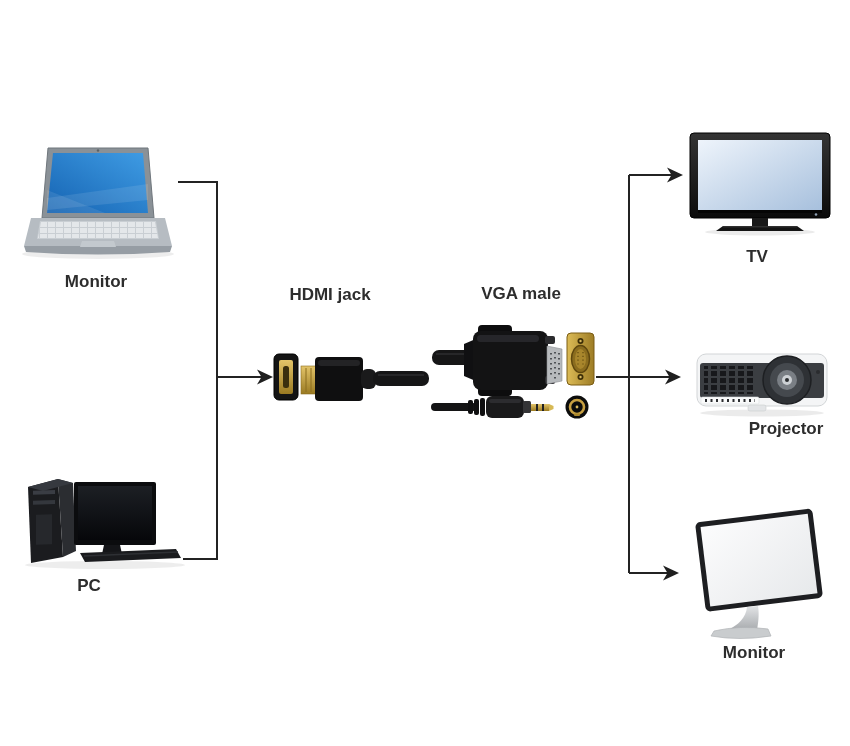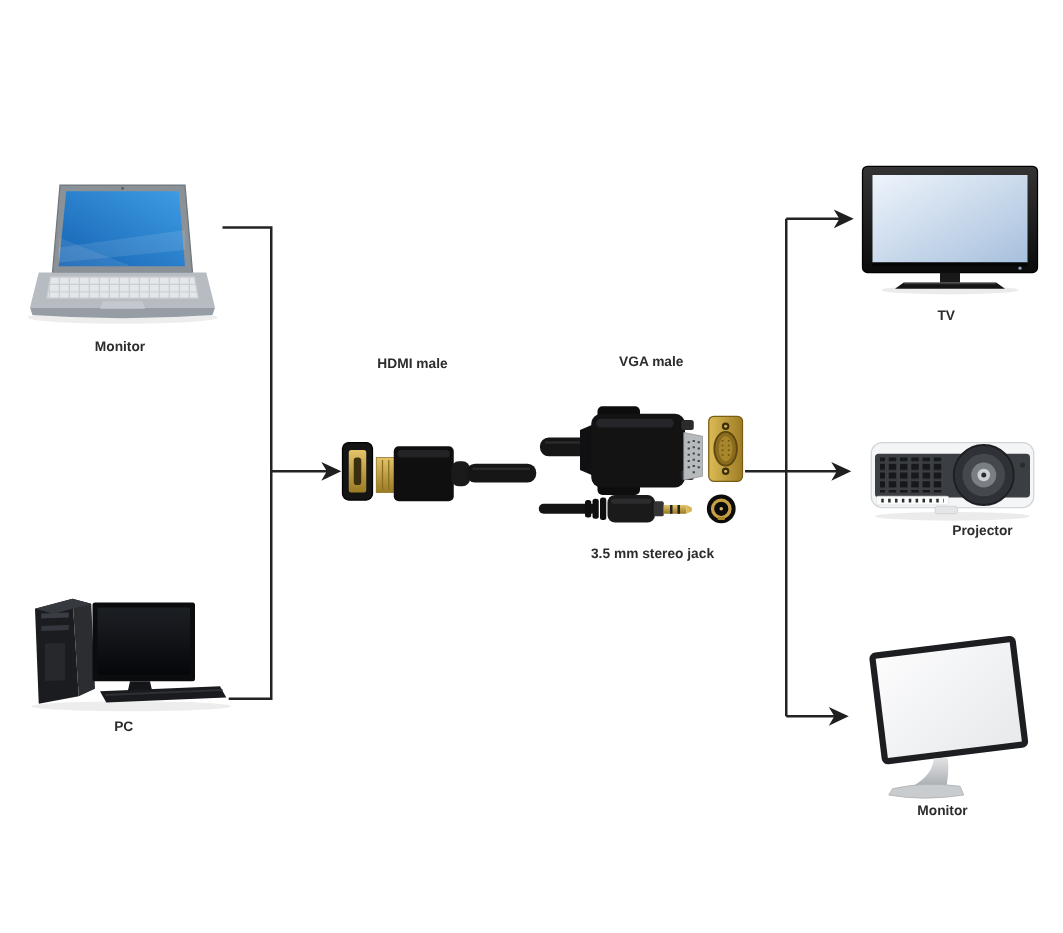--- a/index.html
+++ b/index.html
@@ -4,21 +4,21 @@
 <style>
   html,body { margin:0; padding:0; background:#ffffff; }
   #canvas {
     position:relative; width:850px; height:746px; background:#ffffff;
     font-family:"Liberation Sans", sans-serif; overflow:hidden;
   }
   #scene { position:absolute; left:0; top:0; }
   .label {
     position:absolute; transform:translateX(-50%);
     font-family:"Liberation Sans", sans-serif;
-    font-size:11px; font-weight:600; color:#2d2d2d; white-space:nowrap;
+    font-size:17px; font-weight:600; color:#2d2d2d; white-space:nowrap;
   }
 </style>
 </head>
 <body>
 
 <div id="canvas">
 
   <svg id="scene" width="850" height="746" viewBox="0 0 850 746">
     <defs>
       <linearGradient id="gLapScreen" x1="0" y1="1" x2="1" y2="0">
@@ -203,21 +203,20 @@
     <g>
       <circle cx="577" cy="407" r="11.5" fill="#0c0c0c"></circle>
       <circle cx="577" cy="407" r="7" fill="none" stroke="#c7a042" stroke-width="2.6"></circle>
       <circle cx="577" cy="407" r="3.3" fill="#0c0c0c"></circle>
       <circle cx="577" cy="407" r="1.4" fill="#d9b95e"></circle>
       <rect x="574" y="413.5" width="6" height="2.5" rx="1" fill="#a8862c"></rect>
     </g>
   </svg>
 
   <div class="label" style="left:96px;  top:272px">Monitor</div>
-  <div class="label" style="left:99px; top:576px">PC</div>
-  <div class="label" style="left:330px; top:285px">HDMI male</div>
+  <div class="label" style="left:89px; top:576px">PC</div>
+  <div class="label" style="left:330px; top:285px">HDMI jack</div>
   <div class="label" style="left:521px; top:284px">VGA male</div>
-  <div class="label" style="left:522px; top:437px">3.5 mm stereo jack</div>
   <div class="label" style="left:757px; top:247px">TV</div>
   <div class="label" style="left:786px; top:419px">Projector</div>
   <div class="label" style="left:754px; top:643px">Monitor</div>
 
 </div>
 
 </body></html>

